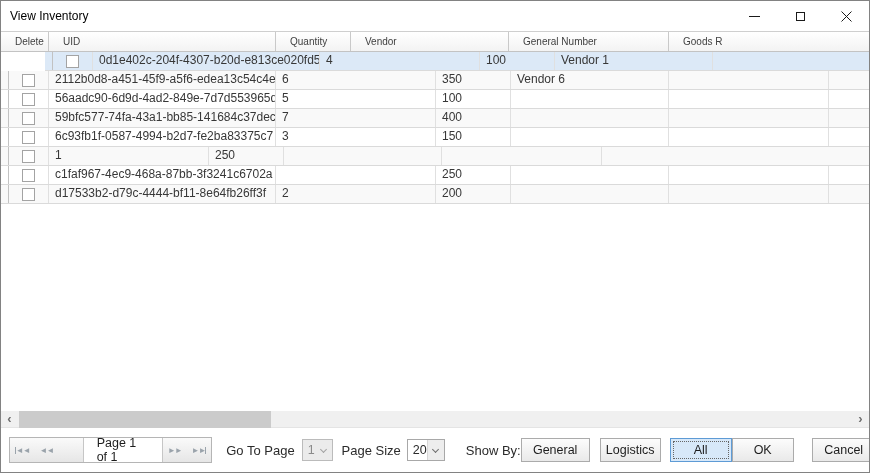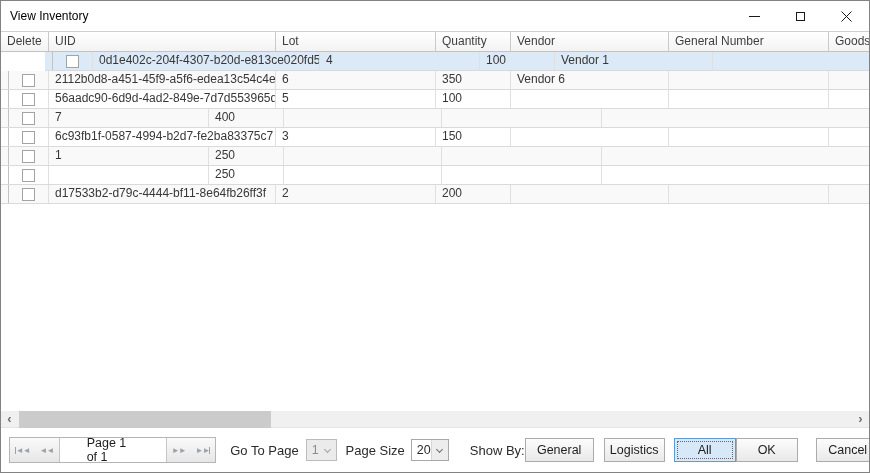--- a/index.html
+++ b/index.html
@@ -16,21 +16,21 @@
   .win-btn{width:46px;height:100%;display:flex;align-items:center;justify-content:center;}
   .min-glyph{width:11px;height:1px;background:#1a1a1a;}
   .max-glyph{width:9px;height:9px;border:1px solid #1a1a1a;background:transparent;}
   
   .grid-header{
     flex:0 0 21px;display:flex;
     background:linear-gradient(#ffffff,#f3f3f3);
     border-top:1px solid #cfcfcf;border-bottom:1px solid #c3c3c3;
   }
   .hcell{
-    border-right:1px solid #c9c9c9;padding-left:6px;font-size:12px;color:#3f3f3f;
+    border-right:1px solid #c9c9c9;padding-left:14px;font-size:10px;color:#3f3f3f;
     line-height:19px;overflow:hidden;white-space:nowrap;flex:0 0 auto;
   }
   .hcell.flex{flex:1 1 auto;border-right:none;}
   .grid-body{flex:0 0 auto;}
   .row{display:flex;height:19px;border-bottom:1px solid #dadada;background:#fff;}
   .row:nth-child(even){background:#f9f9f9;}
   .row.selected{background:#dce9f7;margin-left:44px;}
   .indicator{width:8px;flex:0 0 8px;border-right:1px solid #c2c2c2;}
   .cell{
     font-size:12px;color:#373737;line-height:17px;padding-left:6px;
@@ -56,21 +56,21 @@
     background:linear-gradient(#fafafa,#e6e6e6);
   }
   .pager-btn{
     width:30px;display:flex;align-items:center;justify-content:center;
     color:#9aa3ab;font-size:8px;
   }
   .pager-btn .bar{width:1px;height:7px;background:#9aa3ab;display:inline-block;}
   .pager-btn .glyph{letter-spacing:-1px;}
   .pager-label{
     background:#fff;border-left:1px solid #c6c6c6;border-right:1px solid #c6c6c6;
-    padding:0 27px;display:flex;align-items:center;font-size:12.5px;color:#1d1d1d;
+    padding:0 13px;display:flex;align-items:center;font-size:12.5px;color:#1d1d1d;margin-left:24px;
   }
   .flabel{white-space:nowrap;}
   .combo{height:22px;border:1px solid #a8a8a8;display:flex;align-items:stretch;font-size:12.5px;background:#fff;}
   .combo .val{flex:1;padding-left:5px;display:flex;align-items:center;overflow:hidden;}
   .combo .dd{width:17px;display:flex;align-items:center;justify-content:center;}
   .chev{width:5px;height:5px;border-right:1px solid #6e6e6e;border-bottom:1px solid #6e6e6e;transform:rotate(45deg);margin-top:-2px;}
   .combo.disabled{background:#ebebeb;border-color:#bbbbbb;color:#8b8b8b;}
   .combo.disabled .chev{border-color:#a2a2a2;}
   .combo.enabled .dd{background:#ededed;border-left:1px solid #d6d6d6;}
   .btn{
@@ -99,21 +99,20 @@
           <line x1="0.5" y1="0.5" x2="10.5" y2="10.5" stroke="#1a1a1a" stroke-width="1"></line>
           <line x1="10.5" y1="0.5" x2="0.5" y2="10.5" stroke="#1a1a1a" stroke-width="1"></line>
         </svg>
       </div>
     </div>
   </div>
 
   <div class="grid-header">
       <div class="hcell" style="width: 48px;">Delete</div>
       <div class="hcell" style="width: 227px;">UID</div>
-      <div class="hcell" style="width: 160px;">Lot</div>
       <div class="hcell" style="width: 75px;">Quantity</div>
       <div class="hcell" style="width: 158px;">Vendor</div>
       <div class="hcell" style="width: 160px;">General Number</div>
       <div class="hcell flex">Goods R</div>
     </div>
   <div class="grid-body">
       <div class="row selected">
         <div class="indicator"></div>
         <div class="cell chk-cell" style="width: 40px;">
           <div class="checkbox"></div>
@@ -147,20 +146,21 @@
         <div class="cell" style="width: 75px;">100</div>
         <div class="cell" style="width: 158px;"></div>
         <div class="cell" style="width: 160px;"></div>
         <div class="cell flex"></div>
       </div>
       <div class="row">
         <div class="indicator"></div>
         <div class="cell chk-cell" style="width: 40px;">
           <div class="checkbox"></div>
         </div>
+        <div class="cell" style="width: 227px;">59bfc577-74fa-43a1-bb85-141684c37dec</div>
         <div class="cell" style="width: 160px;">7</div>
         <div class="cell" style="width: 75px;">400</div>
         <div class="cell" style="width: 158px;"></div>
         <div class="cell" style="width: 160px;"></div>
         <div class="cell flex"></div>
       </div>
       <div class="row">
         <div class="indicator"></div>
         <div class="cell chk-cell" style="width: 40px;">
           <div class="checkbox"></div>
@@ -181,20 +181,21 @@
         <div class="cell" style="width: 75px;">250</div>
         <div class="cell" style="width: 158px;"></div>
         <div class="cell" style="width: 160px;"></div>
         <div class="cell flex"></div>
       </div>
       <div class="row">
         <div class="indicator"></div>
         <div class="cell chk-cell" style="width: 40px;">
           <div class="checkbox"></div>
         </div>
+        <div class="cell" style="width: 227px;">c1faf967-4ec9-468a-87bb-3f3241c6702a</div>
         <div class="cell" style="width: 160px;"></div>
         <div class="cell" style="width: 75px;">250</div>
         <div class="cell" style="width: 158px;"></div>
         <div class="cell" style="width: 160px;"></div>
         <div class="cell flex"></div>
       </div>
       <div class="row">
         <div class="indicator"></div>
         <div class="cell chk-cell" style="width: 40px;">
           <div class="checkbox"></div>

